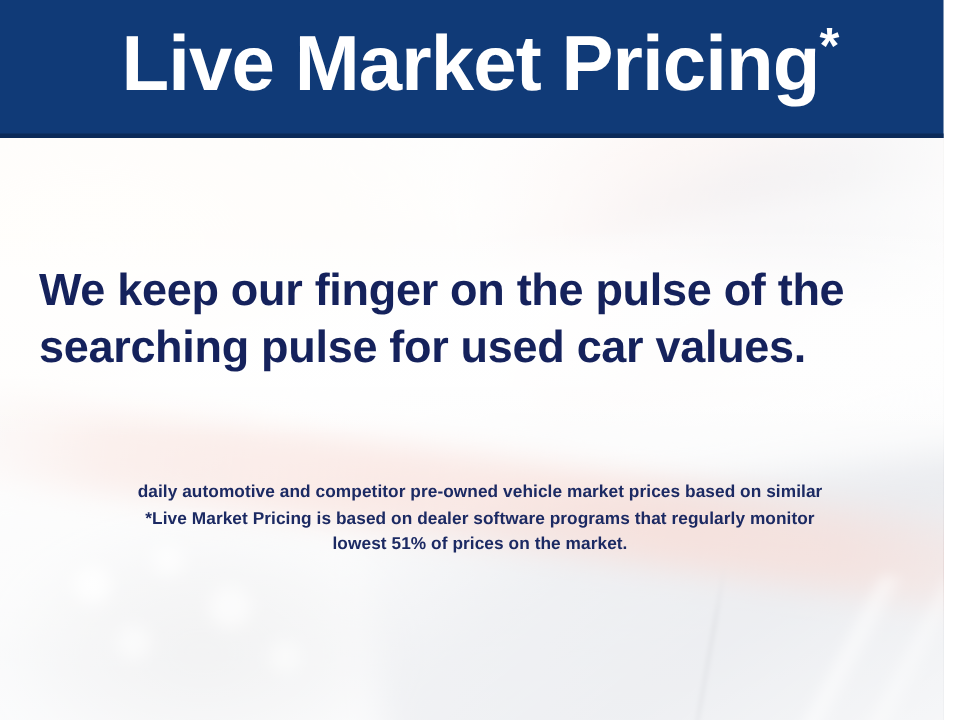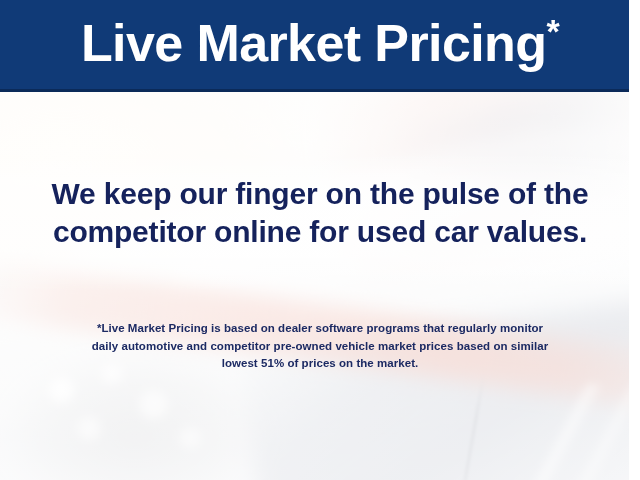--- a/index.html
+++ b/index.html
@@ -289,21 +289,20 @@
     top: 92px;
     width: 640px;
     height: 388px;
   }
 
   .headline {
     position: absolute;
     left: 26px;
     top: 83px;
     width: 588px;
-    text-align: center;
     color: #15225c;
     font-size: 30px;
     font-weight: bold;
     line-height: 38px;
     letter-spacing: -0.2px;
   }
   .headline .ln { display: block; }
 
   .fineprint {
     position: absolute;
@@ -342,23 +341,23 @@
   </div>
 
   <div class="header-bar">
     <h1 class="header-title"><span>Live Market Pricing</span><span class="asterisk">*</span></h1>
   </div>
 
   <div class="content">
 
     <div class="headline">
       <span class="ln">We keep our finger on the pulse of the</span>
-      <span class="ln">competitor online for used car values.</span>
+      <span class="ln">searching pulse for used car values.</span>
     </div>
 
     <div class="fineprint">
+      <span class="ln">daily automotive and competitor pre-owned vehicle market prices based on similar</span>
       <span class="ln">*Live Market Pricing is based on dealer software programs that regularly monitor</span>
-      <span class="ln">daily automotive and competitor pre-owned vehicle market prices based on similar</span>
       <span class="ln">lowest 51% of prices on the market.</span>
     </div>
 
   </div>
 </div>
 
 </body></html>

